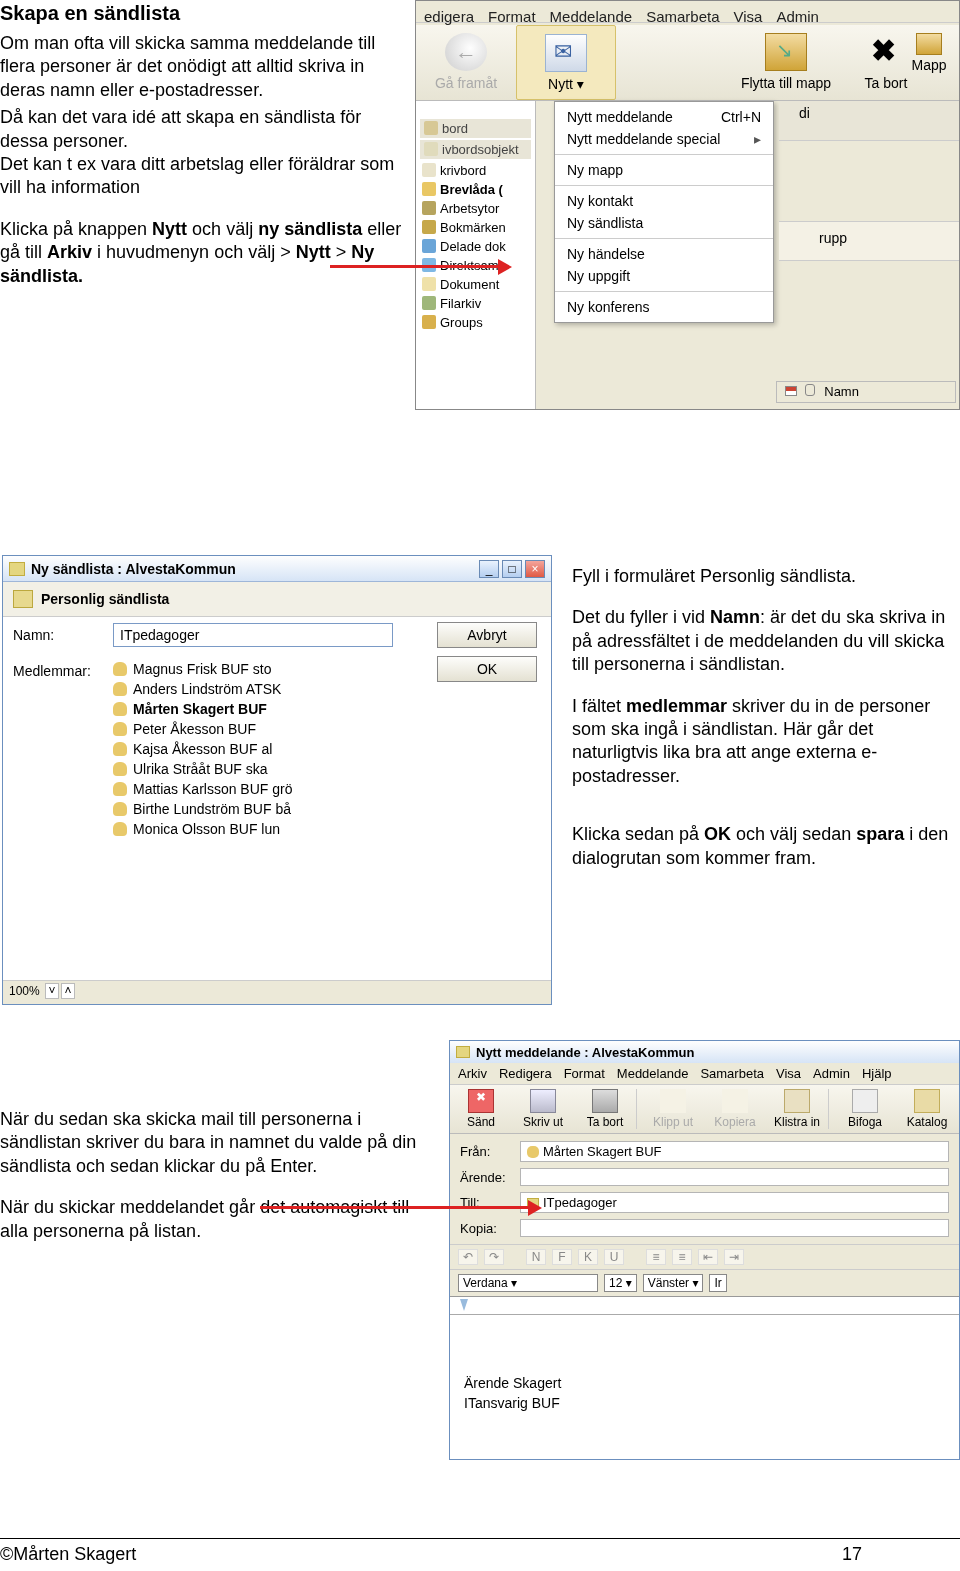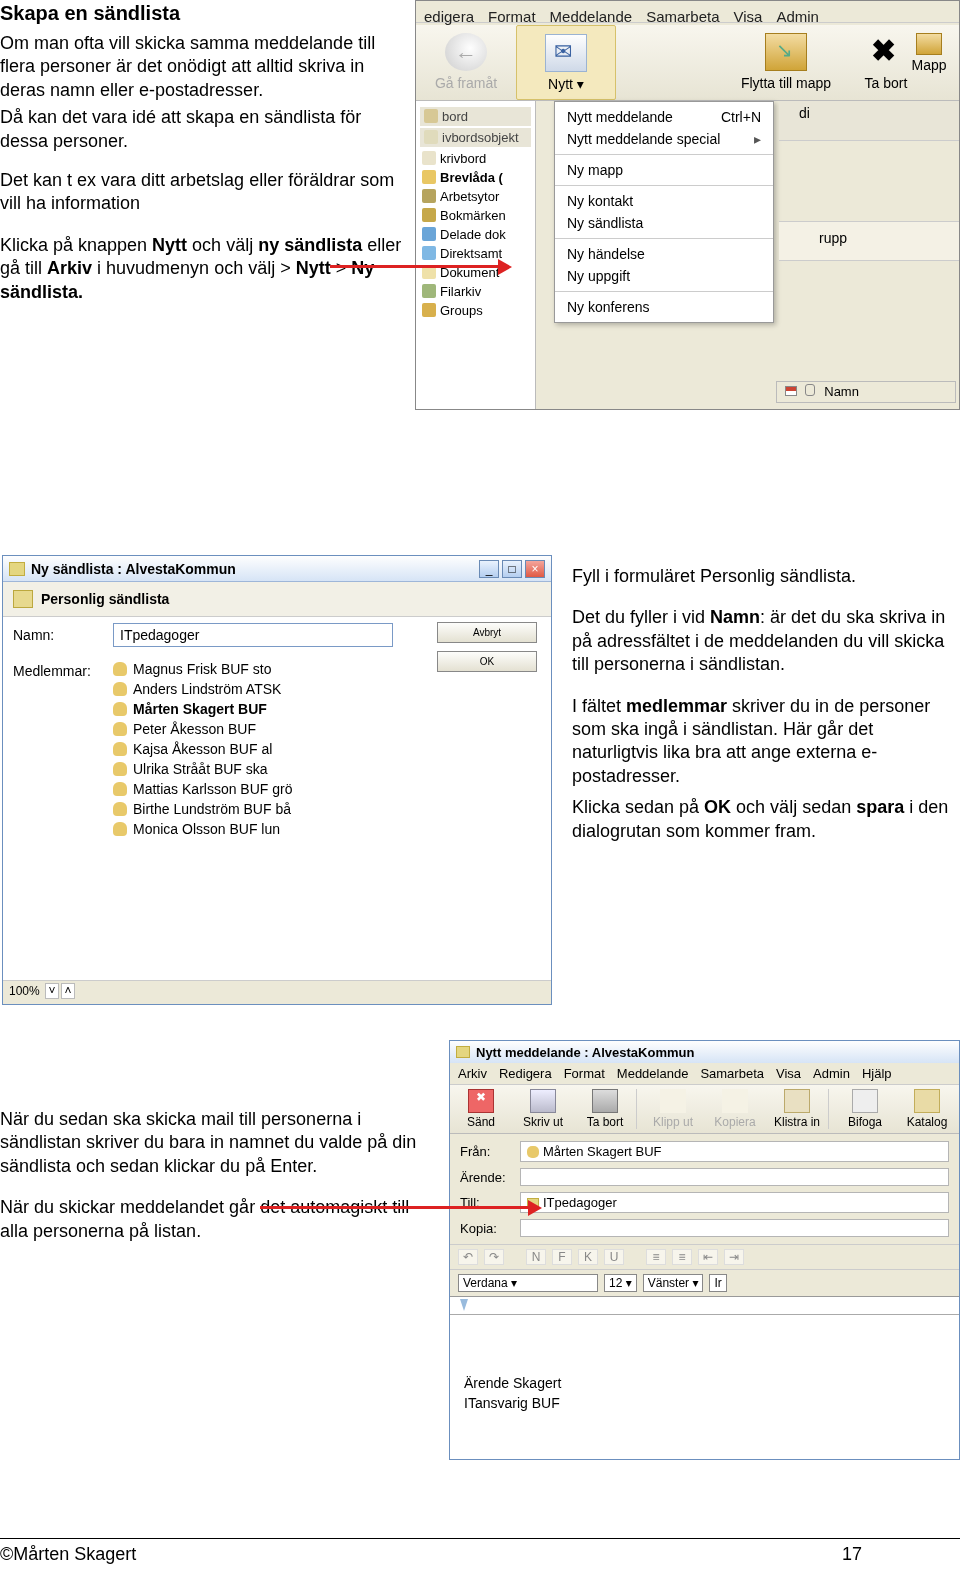--- a/index.html
+++ b/index.html
@@ -10,21 +10,21 @@
   
   .sc1 { position:absolute; left:415px; top:0; width:545px; height:410px; background:#ece9d8; border:1px solid #888; font-size:15px; }
   .menubar1 { position:absolute; left:0; top:0; right:0; height:22px; display:flex; gap:14px; padding:7px 8px; border-bottom:1px solid #ccc; background:#ece9d8; }
   .menubar1 span { color:#222; }
   .tb1 { position:absolute; top:24px; left:0; right:0; height:76px; background:linear-gradient(#f8f6ee,#e7e4d4); border-bottom:1px solid #bbb; display:flex; }
   .tbbtn { width:100px; text-align:center; padding-top:8px; font-size:14px; position:relative;}
   .tbbtn .ico { width:42px; height:38px; margin:0 auto 4px; }
   .tbbtn.ga { color:#aaa;}
   .nytt { background:#f4e9be; border:1px solid #d6c16a; border-radius:2px;}
   .extra-tbbtn { position:absolute; top:26px; right:0; width:60px; text-align:center; font-size:14px;}
-  .sidepanel { position:absolute; left:0; top:100px; width:120px; bottom:0; background:#fff; border-right:1px solid #bbb; padding:4px 4px; font-size:13px; }
+  .sidepanel { position:absolute; left:0; top:100px; width:120px; bottom:0; background:#fff; border-right:1px solid #bbb; padding:16px 4px; font-size:13px; }
   .sidepanel .hdr { background:#e8e5d7; padding:2px 4px; margin:2px 0; color:#444; }
   .sidepanel .itm { padding:2px 2px; white-space:nowrap; overflow:hidden; }
   .miniico { display:inline-block; width:14px; height:14px; margin-right:4px; vertical-align:-2px; border-radius:2px;}
   .mi-bord{background:#d7c895;} .mi-obj{background:#e0dbbc;} .mi-skriv{background:#e9e3cb;}
   .mi-brev{background:#e9c764;} .mi-arb{background:#b6a45e;} .mi-bok{background:#c6a84a;}
   .mi-del{background:#6aa5d8;} .mi-dir{background:#7fb8e4;} .mi-dok{background:#efe1a9;}
   .mi-fil{background:#9fb77a;} .mi-grp{background:#d8b04c;}
   .dropmenu { position:absolute; left:138px; top:100px; width:220px; background:#fff; border:1px solid #999; box-shadow:2px 2px 5px rgba(0,0,0,.25); padding:4px 0; font-size:14px; }
   .dropmenu .row { padding:3px 12px; display:flex; justify-content:space-between;}
   .dropmenu .row.arrow::after { content:"▸"; color:#555; }
@@ -47,21 +47,21 @@
   .winbtn.close { background:linear-gradient(#f4a59c,#e05a45); color:#fff;}
   .hdr2 { background:#f2f0e6; padding:8px 10px; font-weight:bold; display:flex; align-items:center; gap:8px; border-bottom:1px solid #ccc;}
   .hdr2 .ic { width:20px;height:18px;background:#e7d98e;border:1px solid #bca83e;}
   .formrow { display:flex; padding:6px 10px; align-items:flex-start; }
   .formrow .lbl { width:100px; padding-top:4px;}
   .formrow input { border:1px solid #7a9ac6; padding:3px 6px; font-family:inherit; font-size:14px; width:280px;}
   .mems { }
   .mems .mem { padding:2px 0;}
   .mems .pi { display:inline-block; width:14px;height:14px; background:#e8c96a; border-radius:6px 6px 4px 4px; margin-right:6px; vertical-align:-2px;}
   .btncol { position:absolute; right:14px; top:66px; width:100px;}
-  .btn3d { display:block; width:100%; padding:4px 0; margin-bottom:8px; text-align:center; border:1px solid #888; background:linear-gradient(#fdfdfb,#e4e1d2); font-size:10px;}
+  .btn3d { display:block; width:100%; padding:4px 0; margin-bottom:8px; text-align:center; border:1px solid #888; background:linear-gradient(#fdfdfb,#e4e1d2); font-size:14px;}
   .zoombar { position:absolute; left:0; bottom:0; right:0; height:24px; border-top:1px solid #ccc; background:#ece9d8; padding:2px 6px; font-size:12px;}
   .zoombar .sp{display:inline-block;width:14px;text-align:center;border:1px solid #bbb;background:#fff;margin-left:2px;}
   
   .sc3 { position:absolute; left:449px; top:1040px; width:511px; height:420px; border:1px solid #6b8fbe; font-size:13px; background:#fff; overflow:hidden;}
   .titlebar3 { background:linear-gradient(#fefefe,#d6e4f6); height:22px; display:flex; align-items:center; padding:0 6px; gap:6px;}
   .titlebar3 .tic{width:14px;height:12px;background:#e4d680;border:1px solid #c2ad40;}
   .menubar3 { display:flex; gap:12px; padding:3px 8px; background:#ece9d8; border-bottom:1px solid #ccc;}
   .tb3 { display:flex; background:linear-gradient(#f8f6ee,#e7e4d4); border-bottom:1px solid #bbb;}
   .tb3 .btn { width:62px; text-align:center; padding:4px 0; font-size:12px;}
   .tb3 .btn .ic { width:26px; height:24px; margin:0 auto 2px;}
@@ -104,21 +104,21 @@
 </style>
 </head>
 <body>
 
 <div class="page">
 
   <div class="txt" style="left:0;top:0;width:410px;">
     <div style="font-weight:bold;font-size:20px;margin-bottom:6px;">Skapa en sändlista</div>
     <div>Om man ofta vill skicka samma meddelande till flera personer är det onödigt att alltid skriva in deras namn eller e-postadresser.</div>
     <div style="margin-top:4px;">Då kan det vara idé att skapa en sändlista för dessa personer.</div>
-    <div style="margin-top:16px;">Det kan t ex vara ditt arbetslag eller föräldrar som vill ha information</div>
+    <div style="margin-top:0;">Det kan t ex vara ditt arbetslag eller föräldrar som vill ha information</div>
     <div style="margin-top:18px;">
       <span>Klicka på knappen </span><b>Nytt</b><span> och välj </span><b>ny sändlista</b><span> eller gå till </span><b>Arkiv</b><span> i huvudmenyn och välj &gt; </span><b>Nytt</b><span> &gt; </span><b>Ny sändlista.</b>
     </div>
   </div>
 
   <div class="sc1">
     <div class="menubar1">
       <span>edigera</span>
       <span>Format</span>
       <span>Meddelande</span>
@@ -249,21 +249,21 @@
   </div>
 
   <div class="txt" style="left:572px; top:565px; width:388px;">
     <div>Fyll i formuläret Personlig sändlista.</div>
     <div style="margin-top:18px;">
       <span>Det du fyller i vid </span><b>Namn</b><span>: är det du ska skriva in på adressfältet i de meddelanden du vill skicka till personerna i sändlistan.</span>
     </div>
     <div style="margin-top:18px;">
       <span>I fältet </span><b>medlemmar</b><span> skriver du in de personer som ska ingå i sändlistan. Här går det naturligtvis lika bra att ange externa e-postadresser.</span>
     </div>
-    <div style="margin-top:8px;">
+    <div style="margin-top:35px;">
       <span>Klicka sedan på </span><b>OK</b><span> och välj sedan </span><b>spara</b><span> i den dialogrutan som kommer fram.</span>
     </div>
   </div>
 
   <div class="sc3">
     <div class="titlebar3">
       <span class="tic"></span>
       <b>Nytt meddelande : AlvestaKommun</b>
     </div>
     <div class="menubar3">

